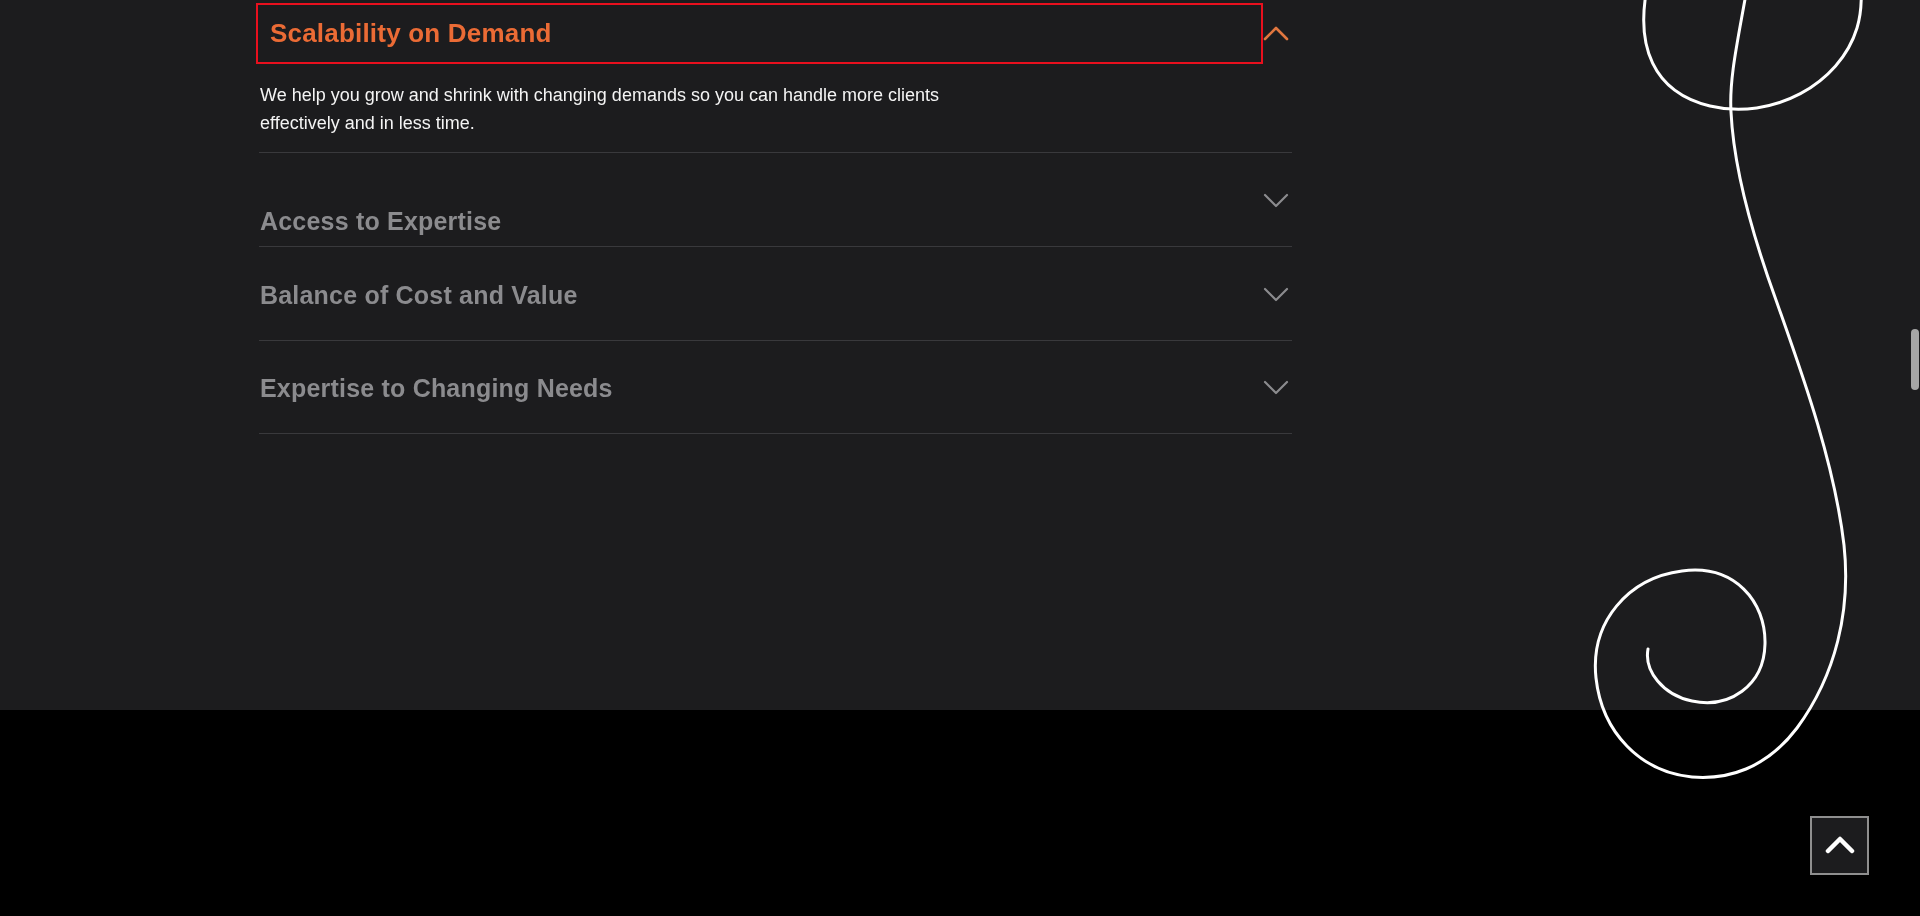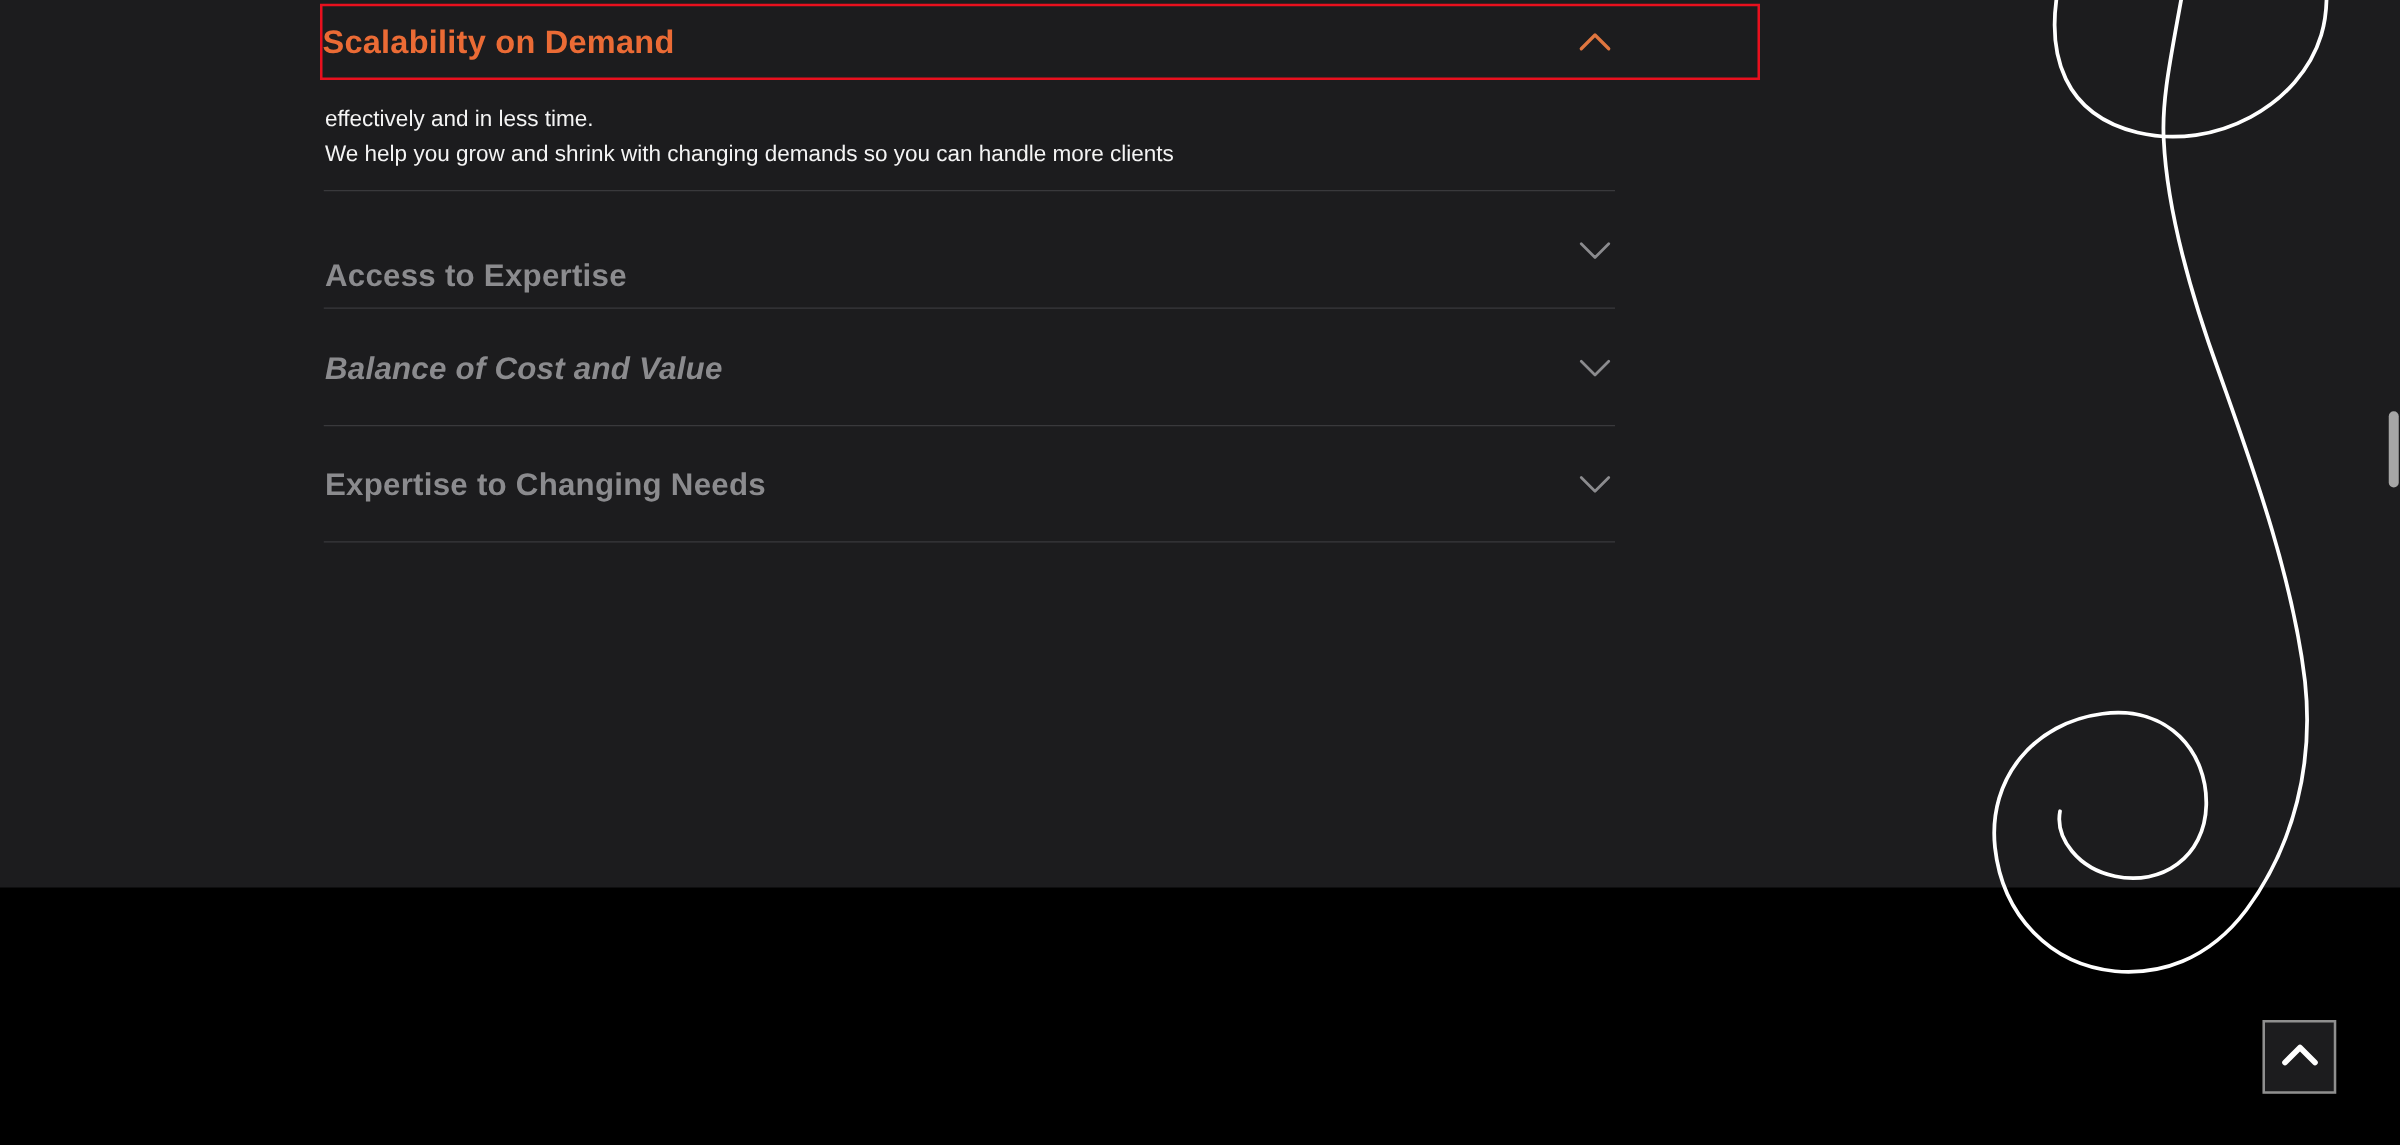--- a/index.html
+++ b/index.html
@@ -34,23 +34,23 @@
   .accordion{
     position:absolute;left:259px;top:0;width:1033px;height:440px;
     z-index:2;
   }
   .acc-row{position:absolute;left:0;width:1033px;}
   .divider{
     position:absolute;left:0;width:1033px;height:1px;
     background:var(--divider-color);
   }
   .active-box{
-    position:absolute;left:-3px;top:3px;width:1152px;height:61px;
+    position:absolute;left:-3px;top:3px;width:1007px;height:61px;
     border:2px solid var(--active-outline-color);
-    display:flex;align-items:center;padding-left:0;
+    display:flex;align-items:center;padding-left:12px;
   }
   .title-active{
     font-size:26px;font-weight:bold;letter-spacing:0.2px;
     color:var(--active-title-color);
   }
   .title-inactive{
     position:absolute;left:1px;
     font-size:25px;font-weight:bold;letter-spacing:0.2px;
     color:var(--inactive-title-color);
     line-height:30px;
@@ -95,37 +95,37 @@
   <div class="acc-row" style="top:0;height:153px;">
     <div class="active-box">
       <span class="title-active">Scalability on Demand</span>
     </div>
     <span class="chev" style="left:1004px;top:25px;">
       <svg width="26" height="16" viewBox="0 0 26 16">
         <polyline points="2,14 13,3 24,14" stroke="#e0763f" stroke-width="2.6" fill="none" stroke-linecap="round" stroke-linejoin="round"></polyline>
       </svg>
     </span>
     <div class="acc-body">
+      <div>We help you grow and shrink with changing demands so you can handle more clients</div>
       <div>effectively and in less time.</div>
-      <div>We help you grow and shrink with changing demands so you can handle more clients</div>
     </div>
   </div>
   <div class="divider" style="top:152px;"></div>
 
   <div class="acc-row" style="top:153px;height:93px;">
     <span class="title-inactive" style="top:33px;margin-top:20px;">Access to Expertise</span>
     <span class="chev" style="left:1004px;top:40px;">
       <svg width="26" height="16" viewBox="0 0 26 16">
         <polyline points="2,2 13,13 24,2" stroke="#8b8b8e" stroke-width="2.2" fill="none" stroke-linecap="round" stroke-linejoin="round"></polyline>
       </svg>
     </span>
   </div>
   <div class="divider" style="top:246px;"></div>
 
-  <div class="acc-row" style="top:247px;height:93px;font-style:italic;">
+  <div class="acc-row" style="top:247px;height:93px;">
     <span class="title-inactive" style="top:33px;">Balance of Cost and Value</span>
     <span class="chev" style="left:1004px;top:40px;">
       <svg width="26" height="16" viewBox="0 0 26 16">
         <polyline points="2,2 13,13 24,2" stroke="#8b8b8e" stroke-width="2.2" fill="none" stroke-linecap="round" stroke-linejoin="round"></polyline>
       </svg>
     </span>
   </div>
   <div class="divider" style="top:340px;"></div>
 
   <div class="acc-row" style="top:341px;height:92px;">

